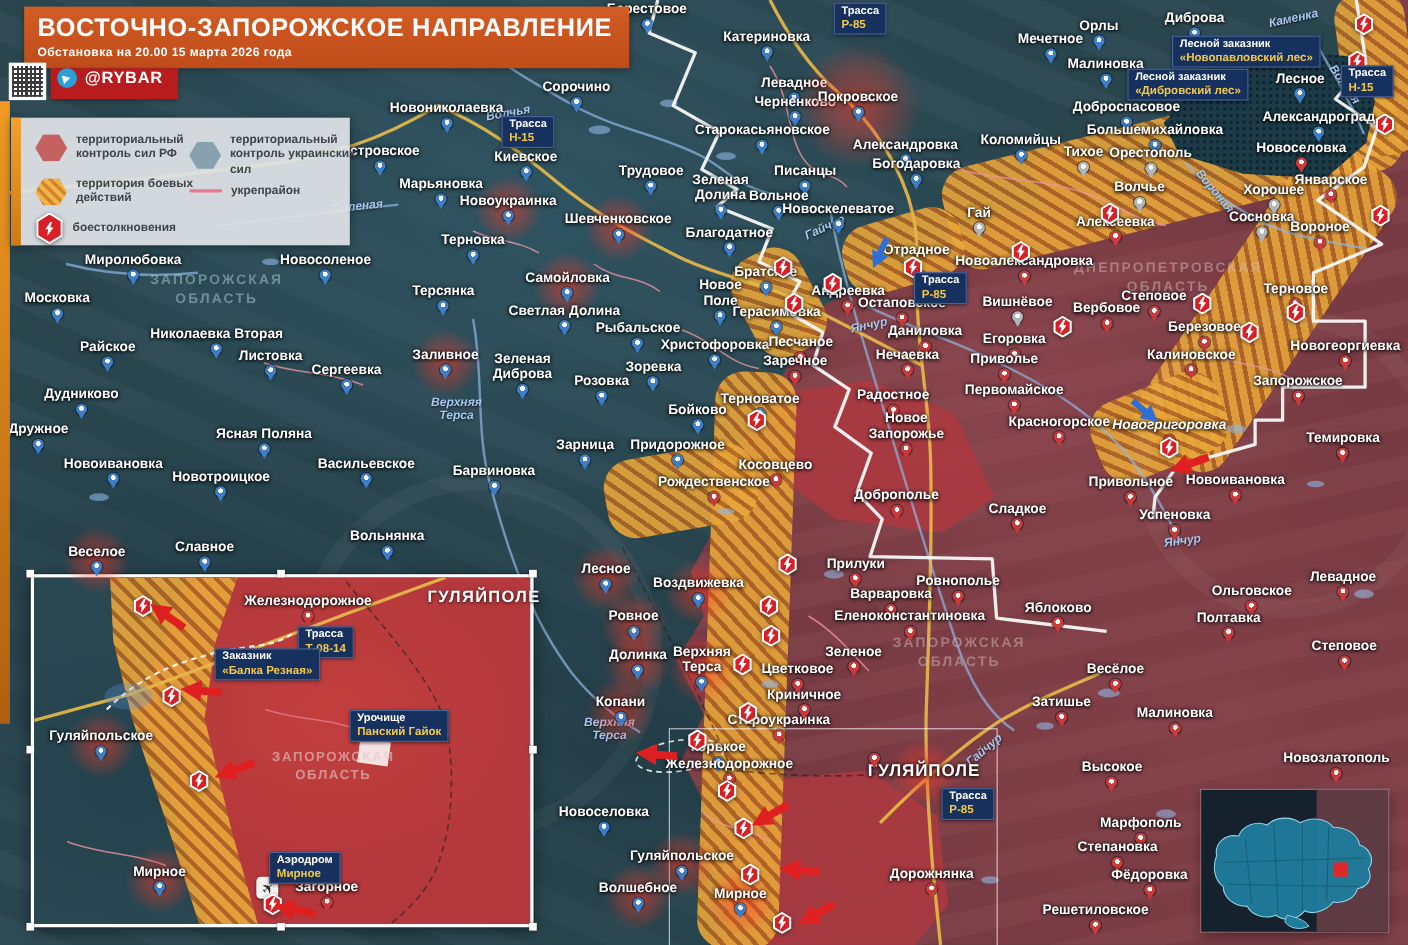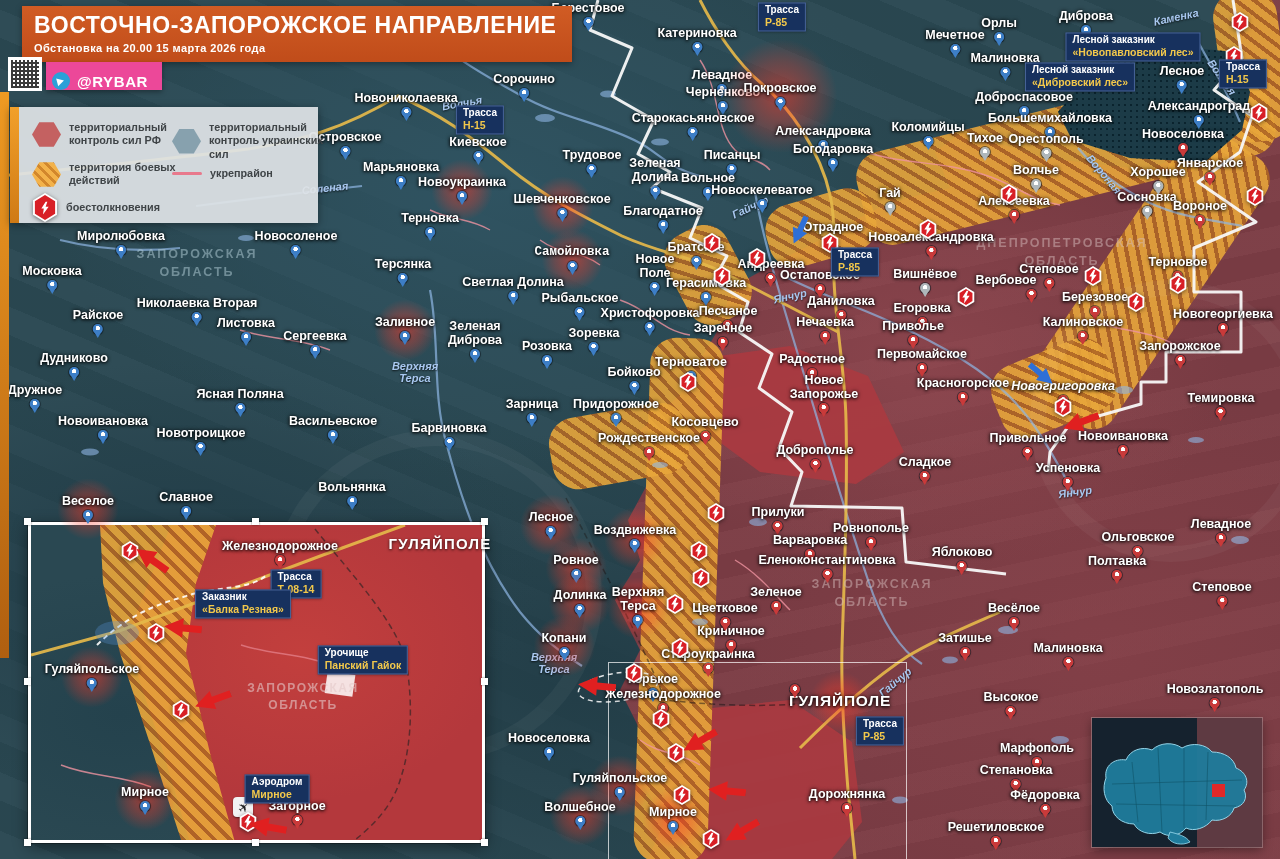--- a/index.html
+++ b/index.html
@@ -81,22 +81,22 @@
   .clash.static{position:relative;transform:none;width:26px;height:29px;flex:none;}
   
   .hdr{position:absolute;left:22px;top:6px;width:max-content;padding:6px 16px 8px 12px;z-index:60;
     background:linear-gradient(180deg,#d15c24,#c04c1a);box-shadow:0 2px 6px rgba(0,0,0,.35);}
   .hdr-title{font-size:23px;font-weight:bold;color:#fff;letter-spacing:.6px;white-space:nowrap;}
   .hdr-sub{font-size:11px;font-weight:bold;color:#fff;margin-top:3px;letter-spacing:.4px;}
   .qr{position:absolute;left:8px;top:57px;width:34px;height:34px;background:#fff;z-index:60;}
   .qr::after{content:"";position:absolute;inset:3px;opacity:.85;
     background-image:repeating-linear-gradient(0deg,#1a1a1a 0 2px,rgba(0,0,0,0) 2px 4px),
                      repeating-linear-gradient(90deg,#1a1a1a 0 2px,rgba(0,0,0,0) 2px 4px);}
-  .rybar{position:absolute;left:46px;top:62px;height:28px;padding:0 14px 0 6px;background:#ec4899;display:flex;
-    align-items:flex-end;gap:7px;z-index:60;color:#fff;font-weight:bold;font-size:15px;letter-spacing:.6px;
+  .rybar{position:absolute;left:46px;top:62px;height:28px;padding:0 14px 0 6px;background:#b91c1c;display:flex;
+    align-items:flex-start;gap:7px;z-index:60;color:#fff;font-weight:bold;font-size:15px;letter-spacing:.6px;
     box-shadow:0 2px 5px rgba(0,0,0,.35);}
   .tg{width:18px;height:18px;border-radius:50%;background:#2ba0d8;position:relative;flex:none;}
   .tg::after{content:"";position:absolute;left:5px;top:5px;border:4px solid rgba(0,0,0,0);border-left:7px solid #fff;transform:rotate(-15deg);}
   .legend{position:absolute;left:10px;top:107px;width:308px;height:116px;z-index:60;
     background:rgba(223,227,230,.93);box-shadow:0 2px 8px rgba(0,0,0,.4);}
   .legend .bar{position:absolute;left:0;top:0;bottom:0;width:9px;background:linear-gradient(180deg,#f2a02a,#cf7a15);}
   .li{position:absolute;display:flex;align-items:center;gap:8px;}
   .li .txt{font-size:10.8px;font-weight:bold;color:#3f4447;line-height:1.25;width:118px;}
   .hexi{width:29px;height:26px;flex:none;clip-path:polygon(25% 3%,75% 3%,100% 50%,75% 97%,25% 97%,0 50%);}
   .hex-rf{background:#c46161;}
@@ -463,21 +463,21 @@
       </div>
       <div class="town" style="left: 88px; top: 507px;">
         <div class="glow"></div>
         <div class="tlabel">Веселое</div>
         <div class="pin pin-b"></div>
       </div>
       <div class="town" style="left: 186px; top: 503px;">
         <div class="tlabel">Славное</div>
         <div class="pin pin-b"></div>
       </div>
-      <div class="town" style="left: 572px; top: 258px; font-family: Liberation Mono, monospace;">
+      <div class="town" style="left: 516px; top: 258px;">
         <div class="glow"></div>
         <div class="tlabel">Самойловка</div>
         <div class="pin pin-b"></div>
       </div>
       <div class="town" style="left: 513px; top: 288px;">
         <div class="tlabel">Светлая Долина</div>
         <div class="pin pin-b"></div>
       </div>
       <div class="town" style="left: 580px; top: 304px;">
         <div class="tlabel">Рыбальское</div>
@@ -656,21 +656,21 @@
         <div class="pin pin-r"></div>
       </div>
       <div class="town" style="left: 925px; top: 468px;">
         <div class="tlabel">Сладкое</div>
         <div class="pin pin-r"></div>
       </div>
       <div class="town" style="left: 931px; top: 243px;">
         <div class="tlabel">Новоалександровка</div>
         <div class="pin pin-r"></div>
       </div>
-      <div class="town" style="left: 1006px; top: 286px; align-items: flex-end;">
+      <div class="town" style="left: 1006px; top: 286px;">
         <div class="tlabel">Вербовое</div>
         <div class="pin pin-r"></div>
       </div>
       <div class="town" style="left: 922px; top: 314px;">
         <div class="tlabel">Егоровка</div>
         <div class="pin pin-r"></div>
       </div>
       <div class="town" style="left: 913px; top: 332px;">
         <div class="tlabel">Приволье</div>
         <div class="pin pin-r"></div>

